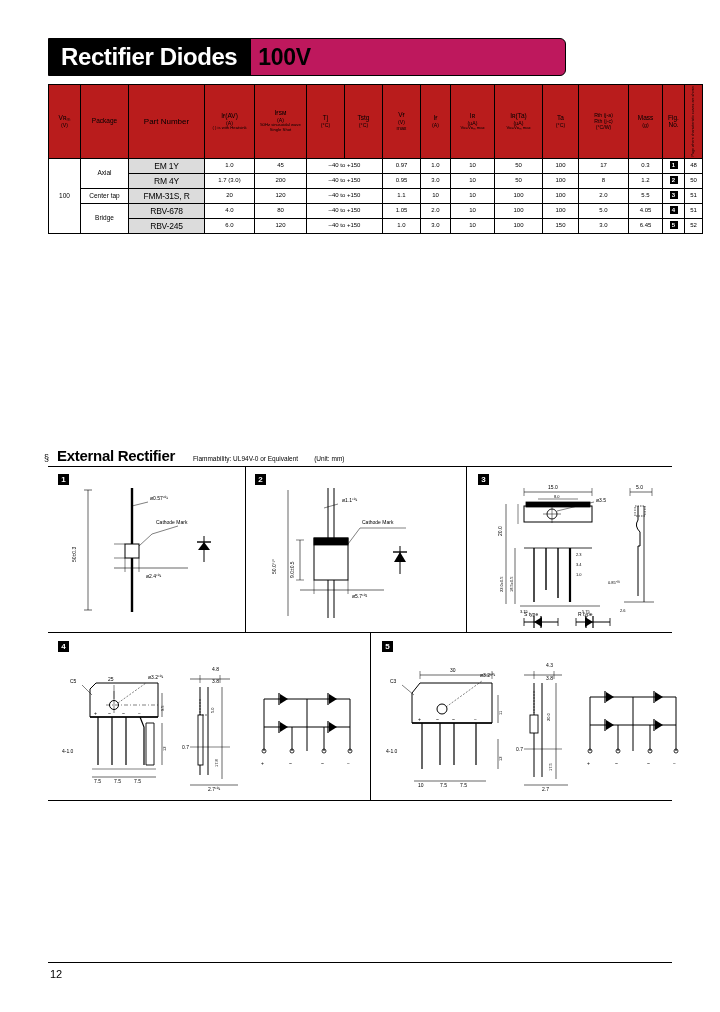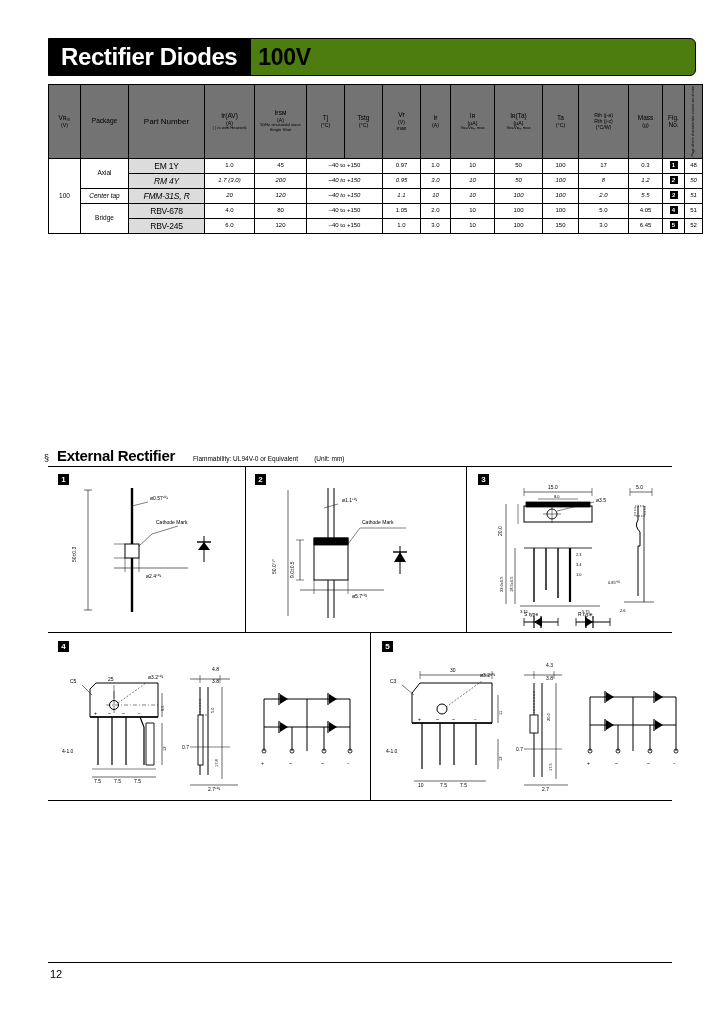--- a/index.html
+++ b/index.html
@@ -16,22 +16,22 @@
     position: absolute;
     left: 0; top: 0;
     width: 720px; height: 1012px;
     background: #fff;
   }
 
   
   .banner {
     position: absolute;
     left: 48px; top: 38px;
-    width: 648px; height: 38px;
-    background: #4d7c0f;
+    width: 518px; height: 38px;
+    background: #be185d;
     border: 1px solid #000;
     border-radius: 0 6px 6px 0;
     display: flex;
     align-items: stretch;
   }
   .banner-black {
     background: #000;
     color: #fff;
     display: flex;
     align-items: center;
@@ -62,39 +62,39 @@
     table-layout: fixed;
   }
   .spec-table th, .spec-table td {
     border: 0.6px solid #000;
     text-align: center;
     vertical-align: middle;
     padding: 1px 1px;
     font-weight: normal;
   }
   .spec-table thead th {
-    background: #737373;
+    background: #b91c1c;
     height: 50px;
     font-size: 6px;
   }
   .spec-table tbody td {
     height: 15px;
   }
   .hdr-main { font-size: 6.5px; }
   .hdr-sub  { font-size: 5.2px; }
   .hdr-tiny { font-size: 4.2px; }
   .pn-cell {
     background: #dcdcdc;
     font-weight: bold;
     font-size: 8.5px;
     letter-spacing: -0.2px;
   }
   .pkg-cell { font-size: 6.5px; }
   .vrm-cell { font-size: 6.5px; }
-  .row-thick-bottom td { border-bottom: 1.6px solid #000; font-style: italic; }
+  .row-thick-bottom td { border-bottom: 1.6px solid #000; }
   .fig-badge {
     display: inline-block;
     width: 8px; height: 8px;
     background: #000;
     color: #fff;
     font-size: 6px;
     font-weight: bold;
     line-height: 8px;
     text-align: center;
   }

